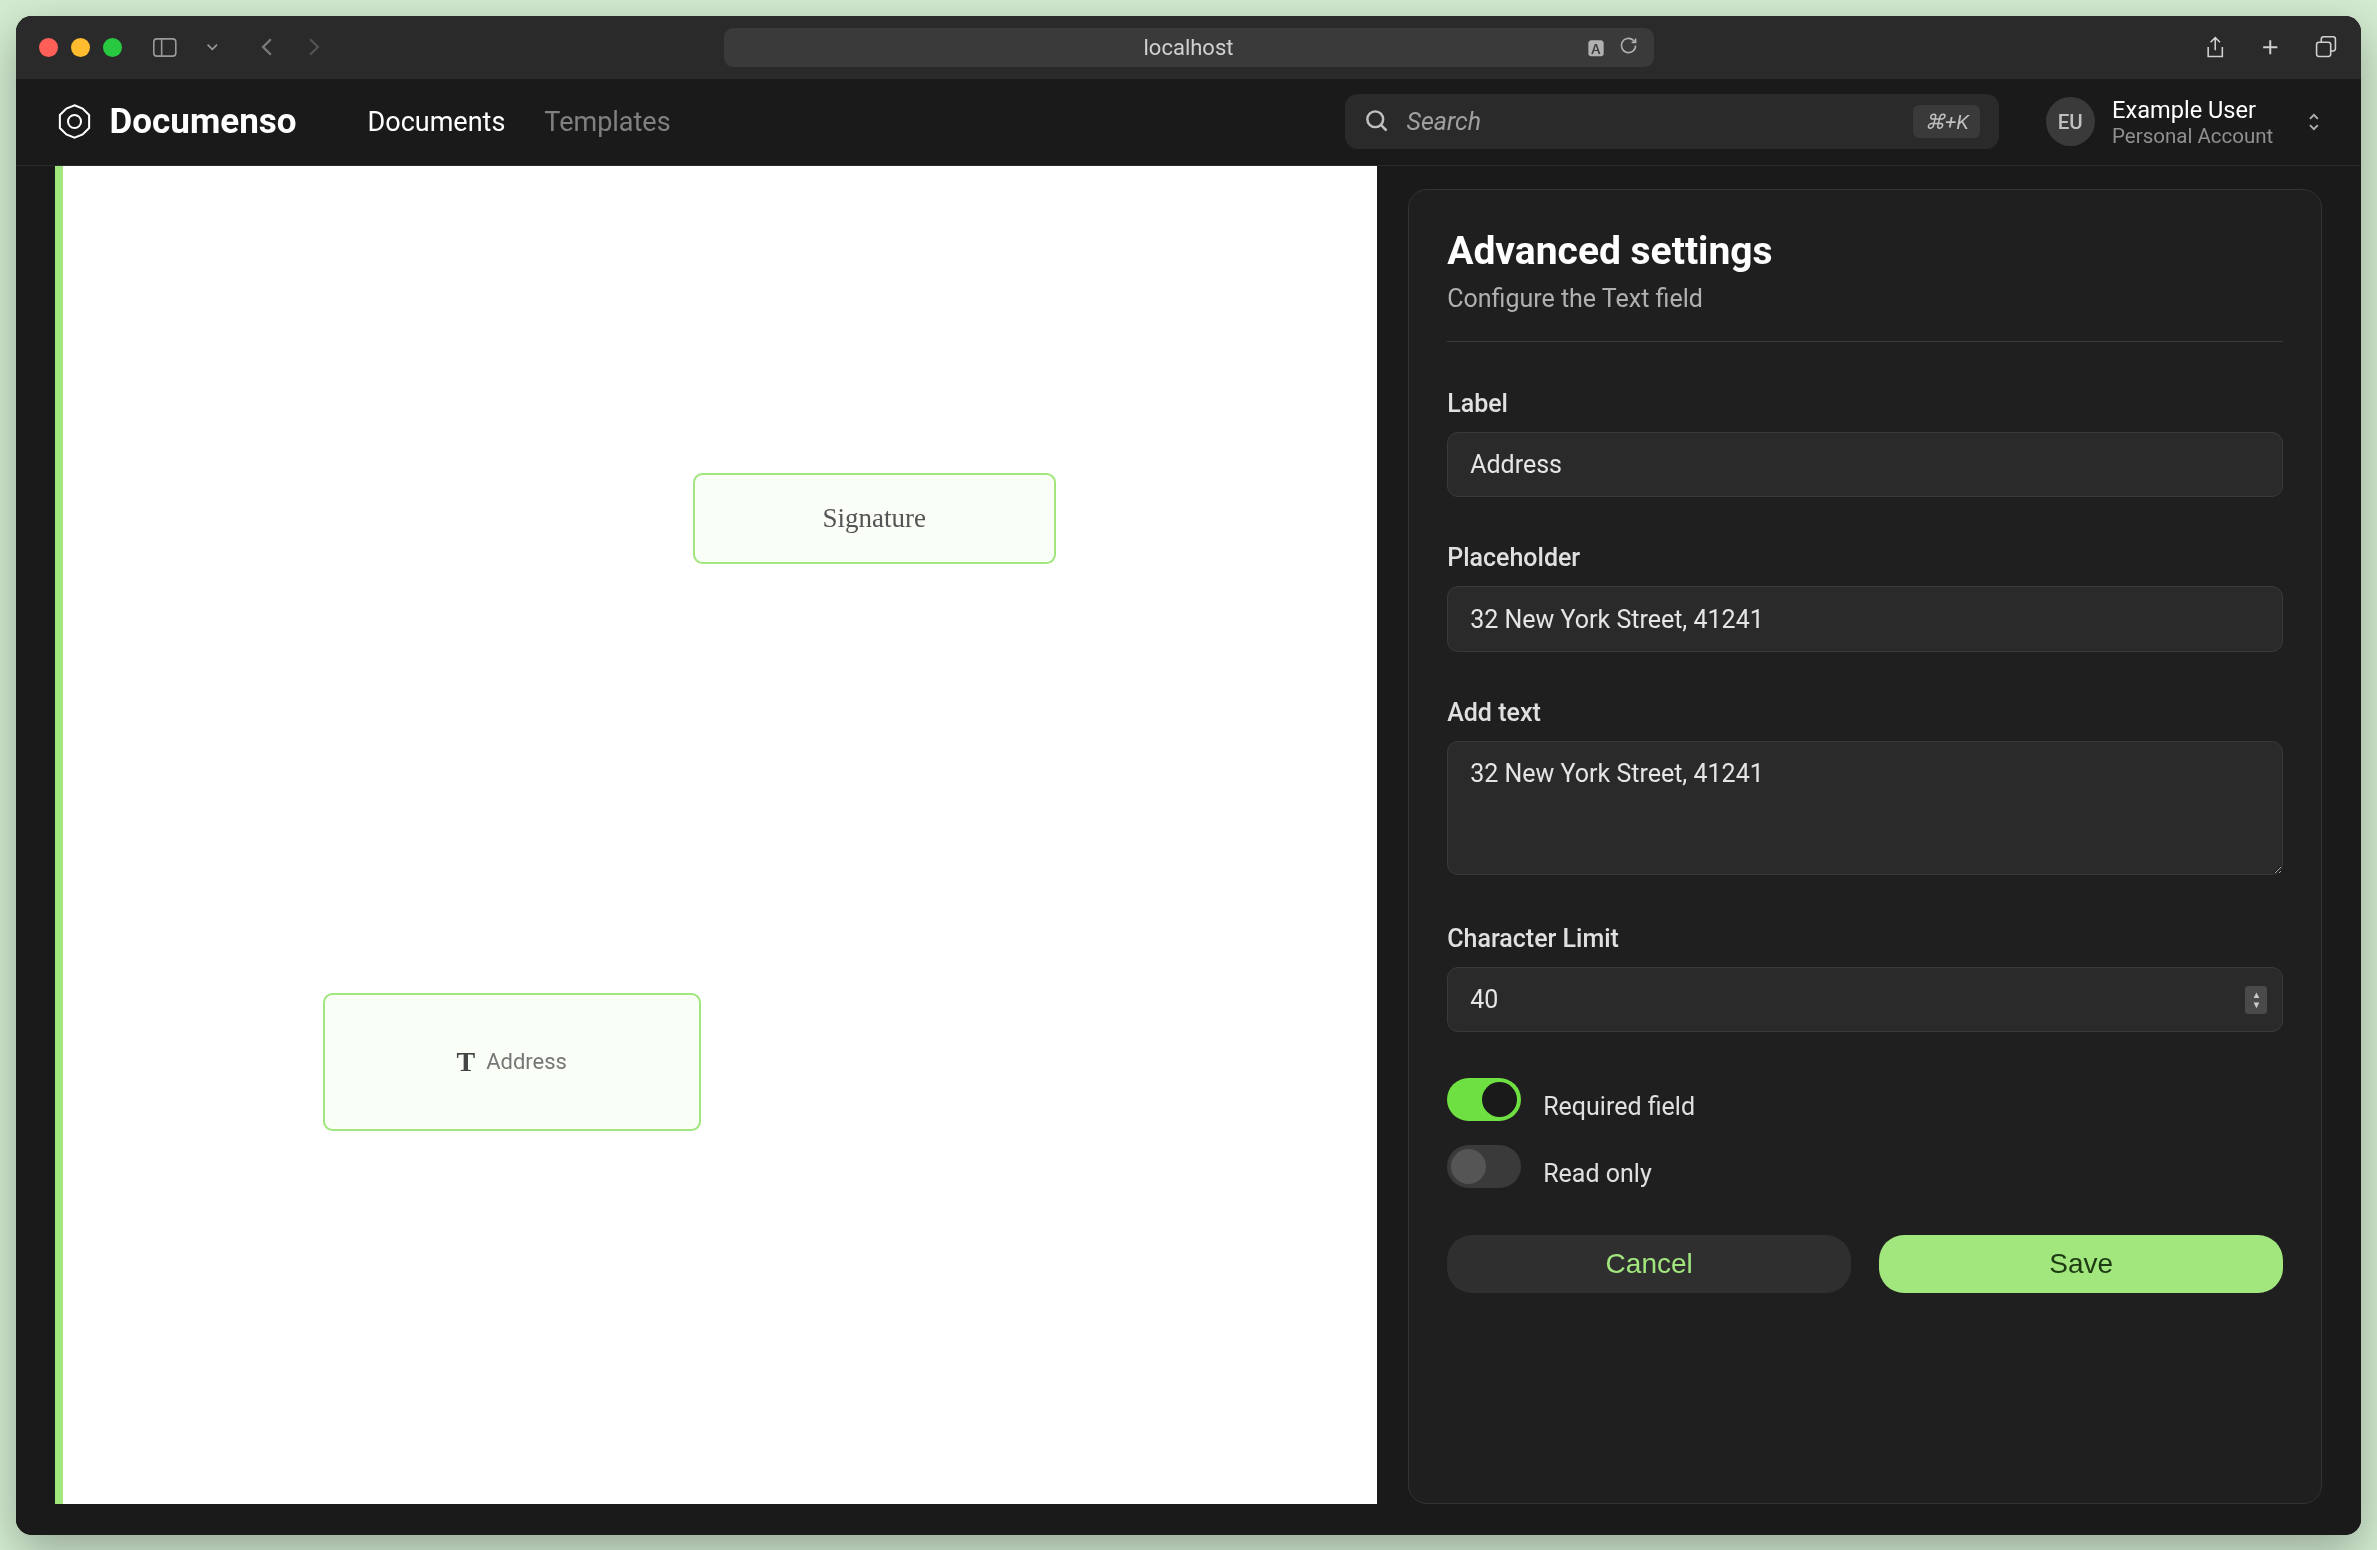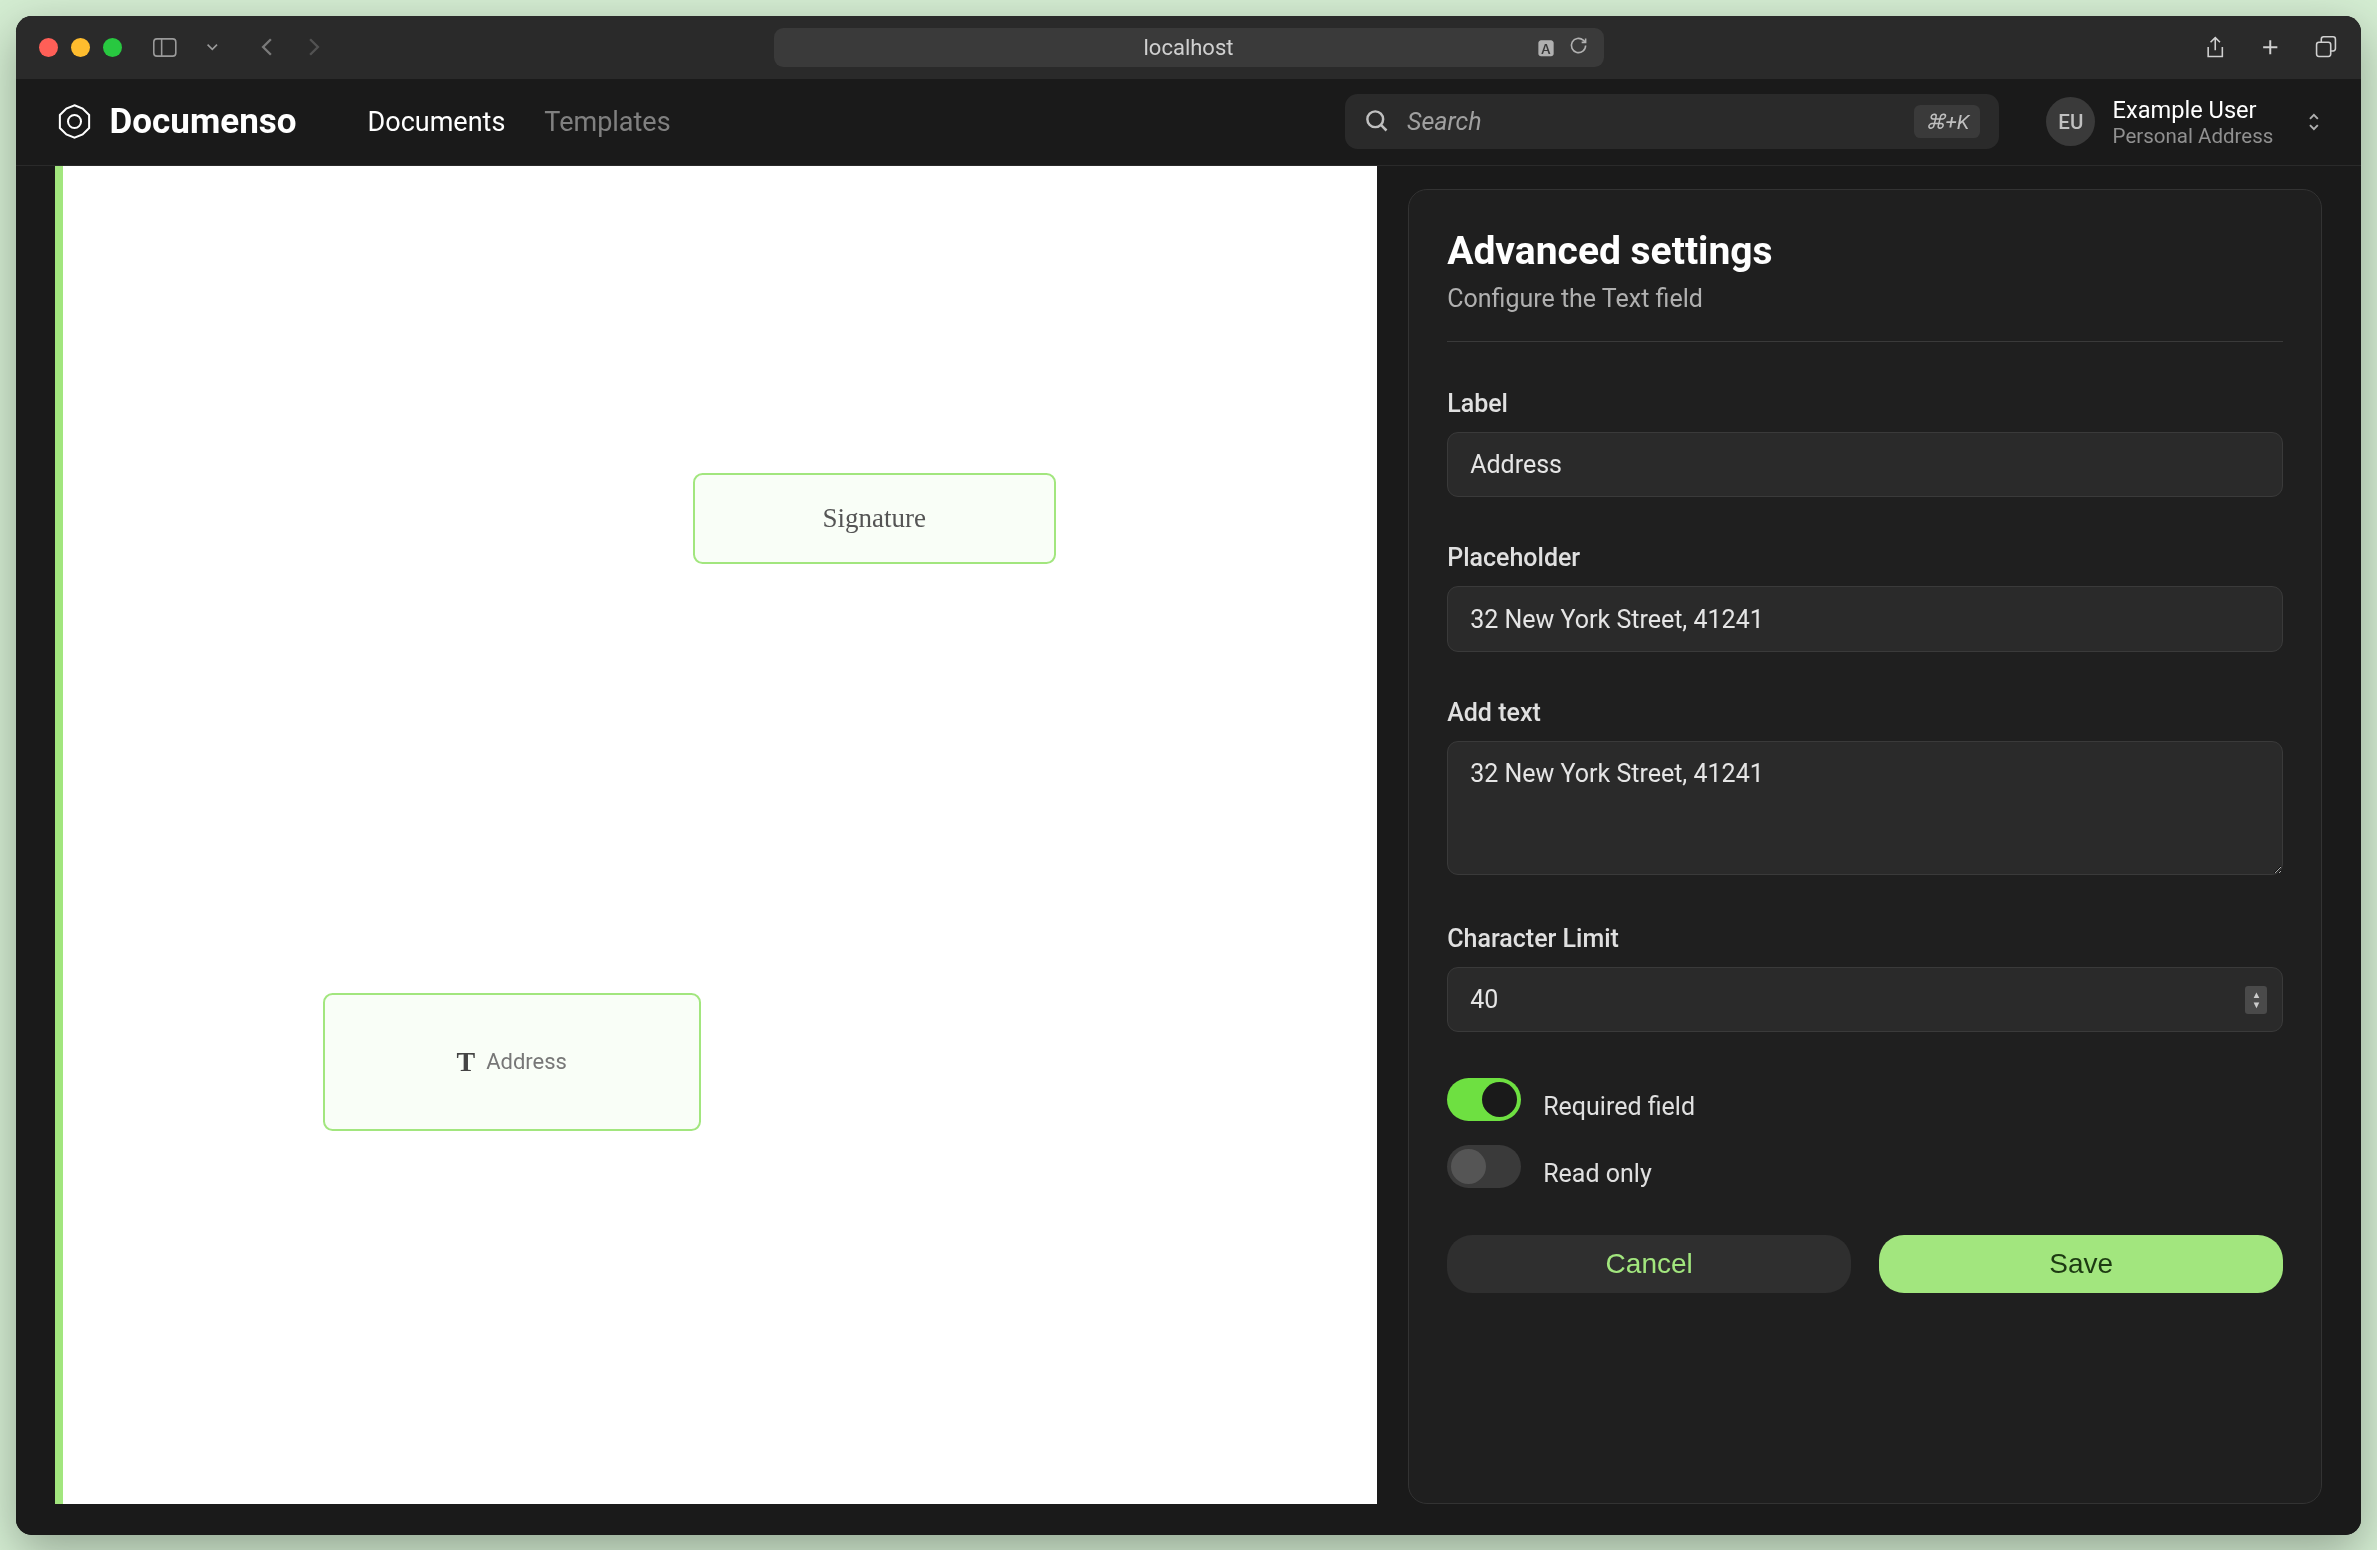--- a/index.html
+++ b/index.html
@@ -37,21 +37,21 @@
 .tl-green { background: #28c840; }
 .tb-icons-left { display:flex; align-items:center; gap: 23.6px; margin-left:31.5px; color:#9a9a9a; }
 .tb-icon { width:23.6px; height:23.6px; display:flex; align-items:center; justify-content:center; }
 .tb-icon svg { stroke:#9a9a9a; }
 .tb-nav { display:flex; gap:23.6px; margin-left:31.5px; }
 .tb-nav svg { stroke:#7a7a7a; }
 .urlbar {
   position:absolute;
   left:50%;
   transform:translateX(-50%);
-  width: 830px;
+  width: 930px;
   height: 39px;
   background:#3a3a3a;
   border-radius:9.5px;
   display:flex;
   align-items:center;
   justify-content:center;
   color:#d0d0d0;
   font-size:22px;
 }
 .urlbar-icons { position:absolute; right:15.8px; display:flex; gap:14px; align-items:center;}
@@ -263,21 +263,21 @@
           <circle cx="10" cy="10" r="7"></circle>
           <line x1="20" y1="20" x2="15" y2="15"></line>
         </svg>
       <span class="search-placeholder">Search</span>
       <span class="kbd-shortcut">⌘+K</span>
     </div>
     <div class="user-area">
       <div class="avatar">EU</div>
       <div class="user-text">
         <span class="user-name">Example User</span>
-        <span class="user-sub">Personal Address</span>
+        <span class="user-sub">Personal Account</span>
       </div>
       <div class="user-chevron">
         <svg width="15.8" height="22" viewBox="0 0 20 28" fill="none" stroke="#b0b0b0" stroke-width="2.5">
             <polyline points="5,10 10,5 15,10"></polyline>
             <polyline points="5,18 10,23 15,18"></polyline>
           </svg>
       </div>
     </div>
   </div>
 

